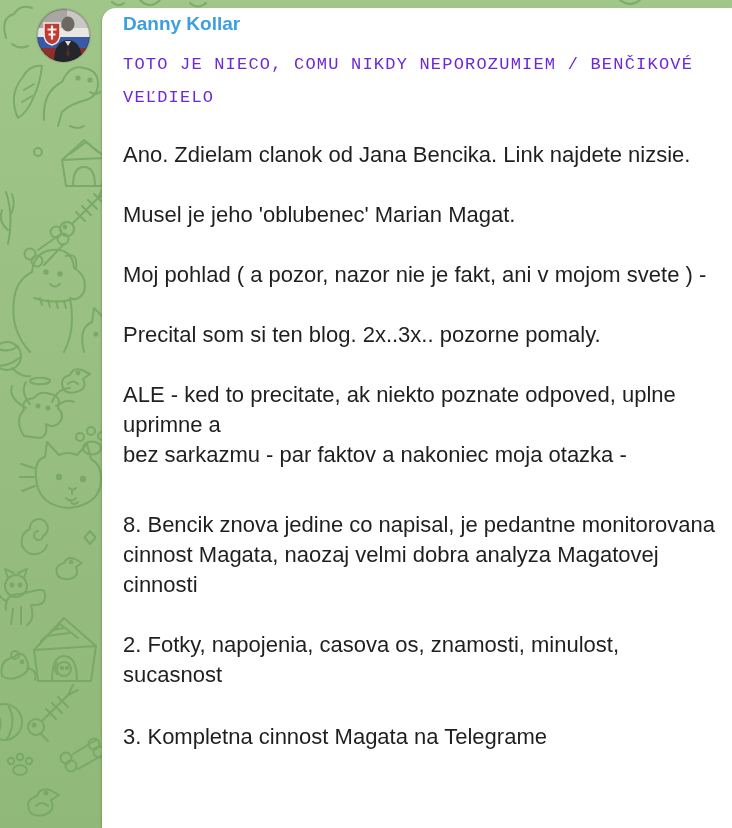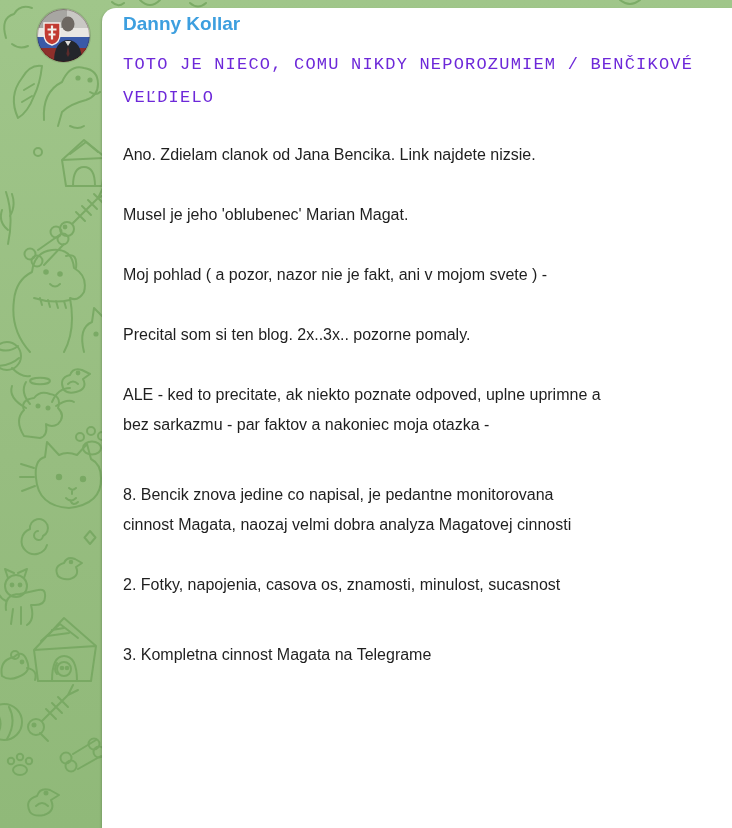--- a/index.html
+++ b/index.html
@@ -22,26 +22,26 @@
   .sender{
     color:#3d9fdf;font-size:19px;font-weight:bold;line-height:22px;cursor:pointer;
     display:inline-block;
   }
   .headline{
     margin:13px 0 0;font-family:"Liberation Mono", monospace;
     font-size:17px;line-height:33px;letter-spacing:1.2px;color:#6d28d9;
     white-space:pre-line;
   }
   .p{
-    margin:30px 0 0;font-size:16px;line-height:30px;color:#1f1f1f;
+    margin:30px 0 0;font-size:22px;line-height:30px;color:#1f1f1f;
     white-space:pre-line;
   }
   .p.first{margin-top:26px;}
   .p.m40{margin-top:40px;}
-  .p.m32{margin-top:40px;}
+  .p.m32{margin-top:32px;}
 </style>
 </head>
 <body>
 
 <svg class="bg-pattern" width="732" height="828" viewBox="0 0 732 828" aria-hidden="true">
   <g stroke="#73a55e" stroke-width="2" fill="none" opacity="0.8" stroke-linecap="round" stroke-linejoin="round">
 
     <g>
       <path d="M140,0 q10,10 20,0 M190,3 q8,7 16,0 M620,0 q10,8 20,0 M112,2 q6,6 12,1"></path>
       <path d="M6,38 Q0,18 14,14 Q20,4 32,8 M12,44 q8,6 16,2"></path>

